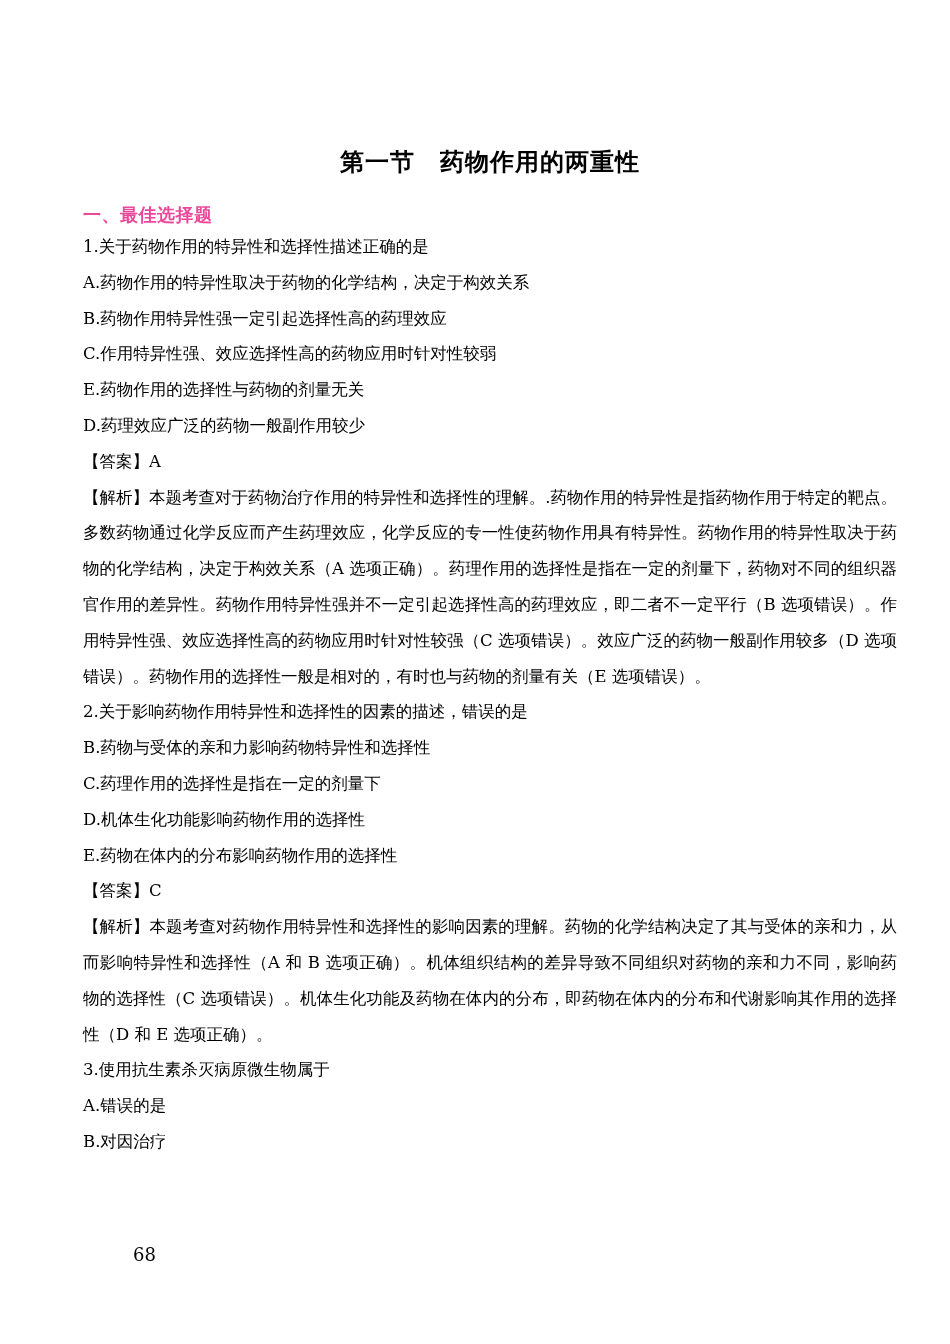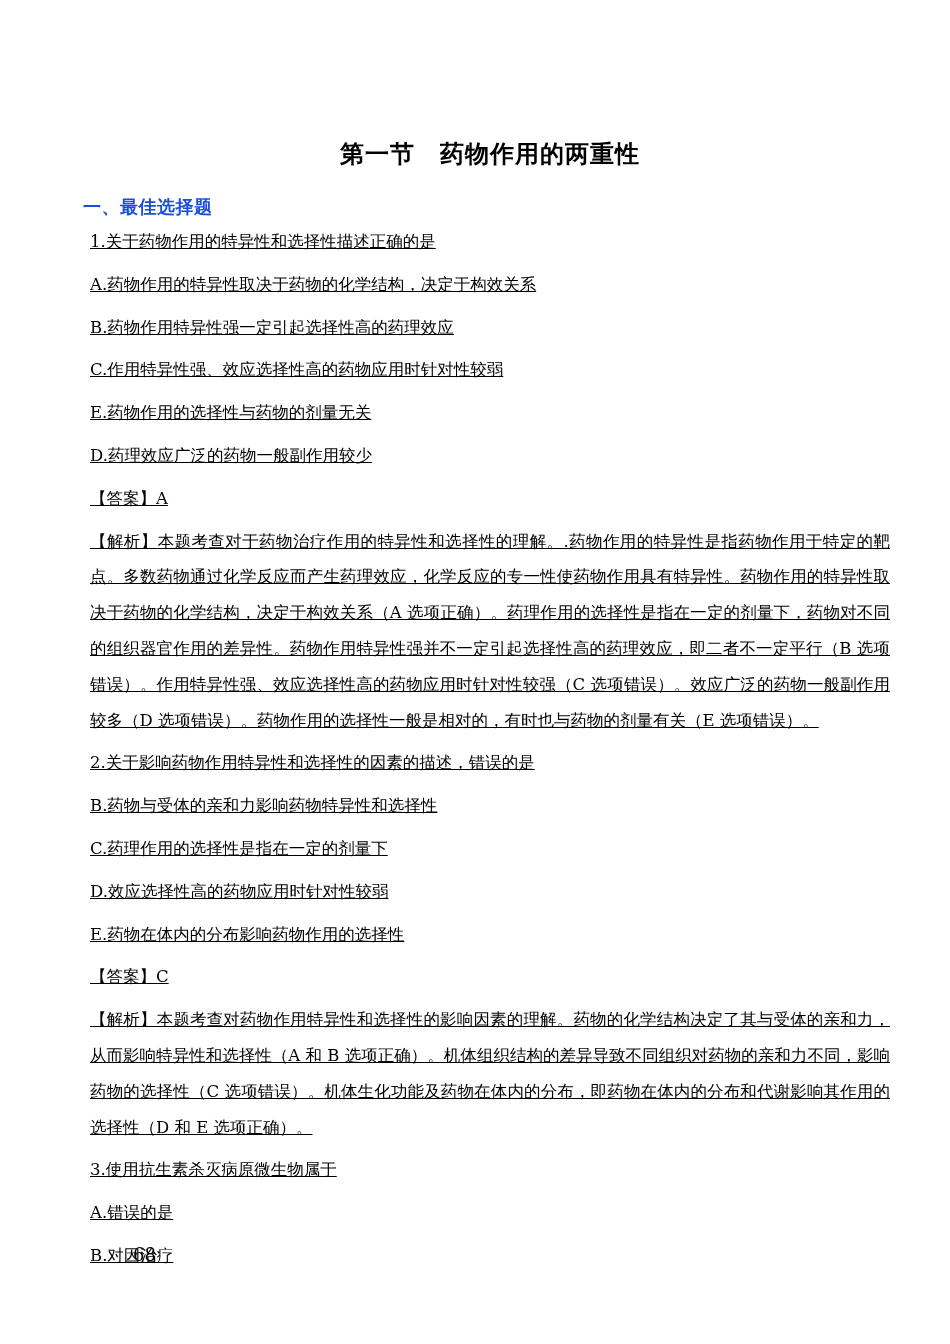--- a/index.html
+++ b/index.html
@@ -12,51 +12,50 @@
     width: 950px;
     height: 1344px;
     background: #ffffff;
     color: #000000;
     font-family: "DejaVu Serif", serif;
     overflow: hidden;
   }
   .content {
     position: absolute;
     left: 83px;
-    top: 4px;
+    top: 12px;
     width: 814px;
   }
   .doc-title {
     margin: 138px 0 0 0;
     font-family: "DejaVu Sans", sans-serif;
     font-weight: bold;
     font-size: 24px;
     line-height: 25px;
     text-align: center;
     letter-spacing: 1px;
     color: #000000;
   }
   .section-heading {
     margin: 30px 0 0 0;
     font-family: "DejaVu Sans", sans-serif;
     font-weight: bold;
     font-size: 18px;
     line-height: 20px;
-    color: #1d4ed8;
+    color: #ec4899;
     letter-spacing: 0.5px;
   }
   .body-text {
     margin-top: 4px;
     font-size: 16.5px;
     line-height: 35.8px;
   }
   .body-text p {
-    margin: 7px;
+    margin: 0;
     padding: 0;
-    text-decoration: underline;
   }
   .analysis {
     text-align: justify;
   }
   .page-number {
     position: absolute;
     left: 133px;
     top: 1247px;
     font-size: 18px;
     line-height: 15px;
@@ -84,21 +83,21 @@
         <p>E.药物作用的选择性与药物的剂量无关</p>
         <p>D.药理效应广泛的药物一般副作用较少</p>
         <p><span>【答案】</span><span>A</span></p>
         <p class="analysis"><span>【解析】</span><span>本题考查对于药物治疗作用的特异性和选择性的理解。.药物作用的特异性是指药物作用于特定的靶点。多数药物通过化学反应而产生药理效应，化学反应的专一性使药物作用具有特异性。药物作用的特异性取决于药物的化学结构，决定于构效关系（A 选项正确）。药理作用的选择性是指在一定的剂量下，药物对不同的组织器官作用的差异性。药物作用特异性强并不一定引起选择性高的药理效应，即二者不一定平行（B 选项错误）。作用特异性强、效应选择性高的药物应用时针对性较强（C 选项错误）。效应广泛的药物一般副作用较多（D 选项错误）。药物作用的选择性一般是相对的，有时也与药物的剂量有关（E 选项错误）。</span></p>
       </div>
 
       <div>
         <p>2.关于影响药物作用特异性和选择性的因素的描述，错误的是</p>
         <p>B.药物与受体的亲和力影响药物特异性和选择性</p>
         <p>C.药理作用的选择性是指在一定的剂量下</p>
-        <p>D.效应选择性高的药物应用时针对性较弱</p>
+        <p>D.机体生化功能影响药物作用的选择性</p>
         <p>E.药物在体内的分布影响药物作用的选择性</p>
         <p><span>【答案】</span><span>C</span></p>
         <p class="analysis"><span>【解析】</span><span>本题考查对药物作用特异性和选择性的影响因素的理解。药物的化学结构决定了其与受体的亲和力，从而影响特异性和选择性（A 和 B 选项正确）。机体组织结构的差异导致不同组织对药物的亲和力不同，影响药物的选择性（C 选项错误）。机体生化功能及药物在体内的分布，即药物在体内的分布和代谢影响其作用的选择性（D 和 E 选项正确）。</span></p>
       </div>
 
       <div>
         <p>3.使用抗生素杀灭病原微生物属于</p>
         <p>A.错误的是</p>
         <p>B.对因治疗</p>
       </div>

